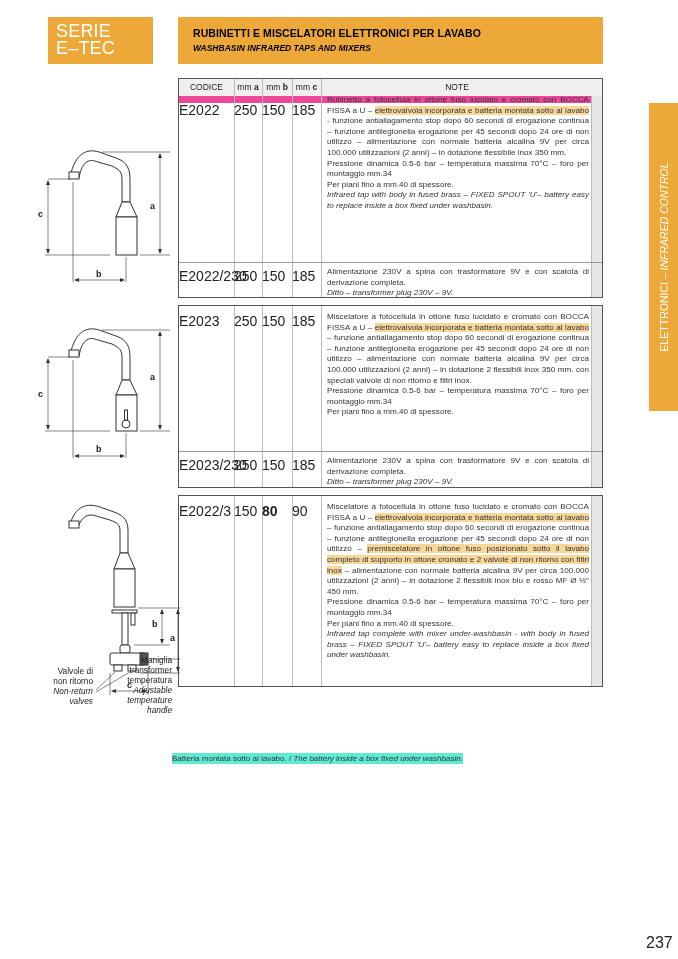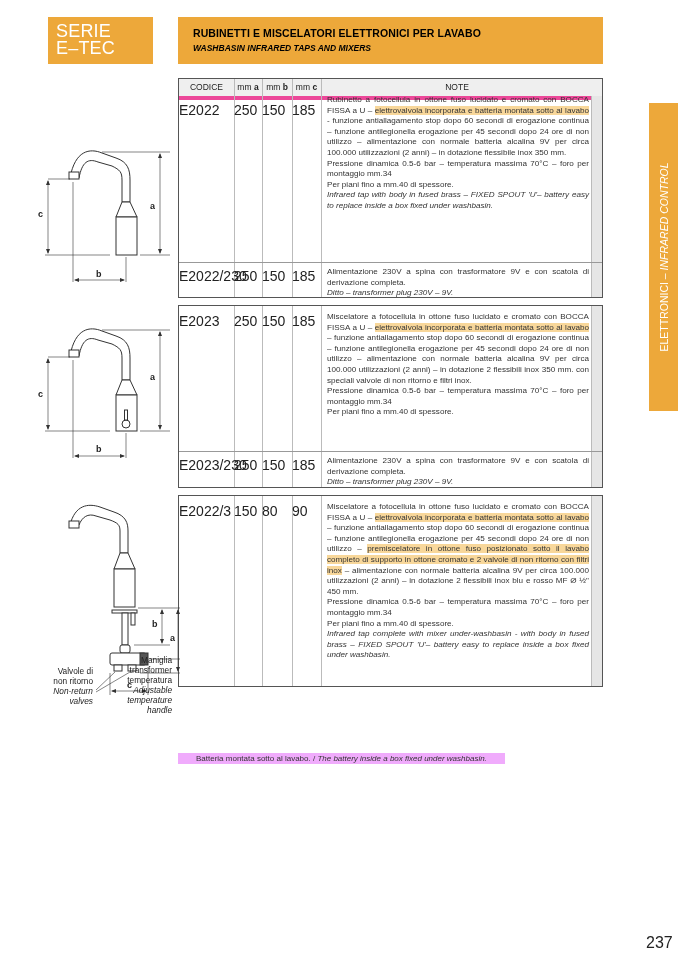--- a/index.html
+++ b/index.html
@@ -14,35 +14,35 @@
   .title-box .t1 { position: absolute; left: 15px; top: 10px; font-size: 10.5px; font-weight: bold; letter-spacing: 0.1px; }
   .title-box .t2 { position: absolute; left: 15px; top: 26px; font-size: 8.5px; font-weight: bold; font-style: italic; }
 
   .side-tab { position: absolute; left: 649px; top: 103px; width: 29px; height: 308px; background: #eda83a; }
   .side-tab .txt { position: absolute; left: 50%; top: 50%; transform: translate(-50%,-50%) rotate(-90deg); white-space: nowrap; color: #fff; font-size: 10.5px; }
   .side-tab .txt i { font-style: italic; }
 
   .tblock { position: absolute; left: 178px; width: 425px; border: 1.5px solid #555; box-sizing: border-box; background: #fff; }
   .tblock .col-sep { position: absolute; top: 0; bottom: 0; width: 1px; background: #bbb; }
   .tblock .gray-col { position: absolute; right: 0; top: 0; bottom: 0; width: 10px; background: #e6e6e6; border-left: 1px solid #bbb; }
-  .hrow { position: absolute; left: 0; right: 0; height: 17px; background: #efefef; border-bottom: 4px solid #ec4899; font-size: 8.5px; }
+  .hrow { position: absolute; left: 0; right: 0; height: 17px; background: #efefef; border-bottom: 7px solid #ec4899; font-size: 8.5px; }
   .hcell { position: absolute; top: 3px; text-align: center; }
   .hcell b { font-weight: bold; }
   .row-sep { position: absolute; left: 0; right: 0; height: 1px; background: #999; }
   .cell { position: absolute; font-size: 14px; text-align: left; }
   .note { position: absolute; left: 148px; width: 262px; font-size: 8.1px; line-height: 10.6px; text-align: justify; color: #333; }
   .note i { font-style: italic; }
   .hl { background: #f8d79a; }
 
   .illus { position: absolute; }
   .dim-label { font-family: "Liberation Sans", sans-serif; font-size: 9px; font-weight: bold; fill: #222; }
   .cap { position: absolute; font-size: 8.3px; line-height: 10px; text-align: right; color: #222; }
   .cap i { font-style: italic; }
 
-  .footnote { position: absolute; left: 178px; top: 753px; font-size: 8px; background: #f0abfc; padding: 1px 18px; color: #333; }
+  .footnote { position: absolute; left: 172px; top: 753px; font-size: 8px; background: #5eead4; padding: 1px 0; color: #333; }
   .footnote i { font-style: italic; }
   .page-num { position: absolute; left: 613px; top: 934px; font-size: 16px; color: #222; margin-left: 33px; }
 </style>
 </head>
 <body>
 
 <div class="serie-box">
   <div class="l1">SERIE</div>
   <div class="l2">E–TEC</div>
 </div>
@@ -126,21 +126,21 @@
 
 <div class="tblock" style="top:495px;height:192px;border-left-color:#555;">
   <div class="col-sep" style="left:55px;"></div>
   <div class="col-sep" style="left:83px;"></div>
   <div class="col-sep" style="left:113px;"></div>
   <div class="col-sep" style="left:142px;"></div>
   <div class="gray-col"></div>
   <div>
     <span class="cell" style="left:0;width:55px;top:7px;">E2022/3</span>
     <span class="cell" style="left:55px;width:28px;top:7px;">150</span>
-    <span class="cell" style="left:83px;width:30px;top:7px;">80</span>
+    <span class="cell" style="left:83px;width:30px;top:7px;font-weight:bold;">80</span>
     <span class="cell" style="left:113px;width:29px;top:7px;">90</span>
     <div class="note" style="top:6px;">
       <span>Miscelatore a fotocellula in ottone fuso lucidato e cromato con BOCCA FISSA a U – </span><span class="hl">elettrovalvola incorporata e batteria montata sotto al lavabo</span><span> – funzione antiallagamento stop dopo 60 secondi di erogazione continua – funzione antilegionella erogazione per 45 secondi dopo 24 ore di non utilizzo – </span><span class="hl">premiscelatore in ottone fuso posizionato sotto il lavabo completo di supporto in ottone cromato e 2 valvole di non ritorno con filtri inox</span><span> – alimentazione con normale batteria alcalina 9V per circa 100.000 utilizzazioni (2 anni) – in dotazione 2 flessibili inox blu e rosso MF Ø ½" 450 mm.</span><br>
       <span>Pressione dinamica 0.5-6 bar – temperatura massima 70°C – foro per montaggio mm.34</span><br>
       <span>Per piani fino a mm.40 di spessore.</span><br>
       <i>Infrared tap complete with mixer under-washbasin - with body in fused brass – FIXED SPOUT 'U'– battery easy to replace inside a box fixed under washbasin.</i>
     </div>
   </div>
 </div>
 

